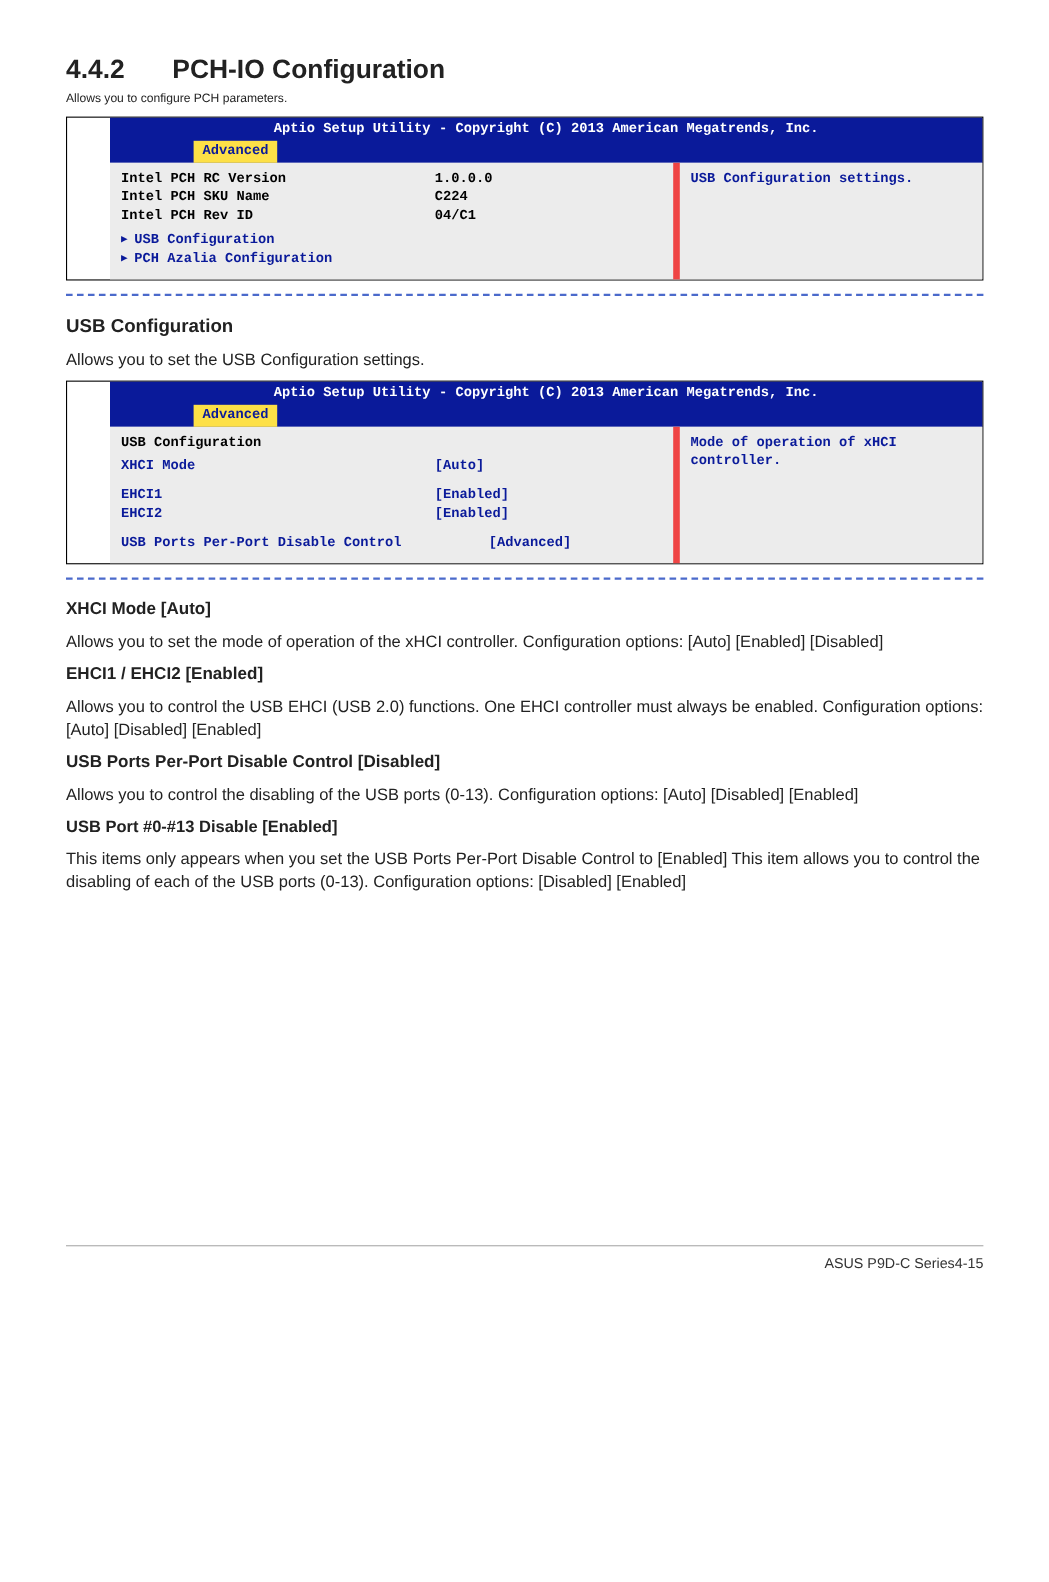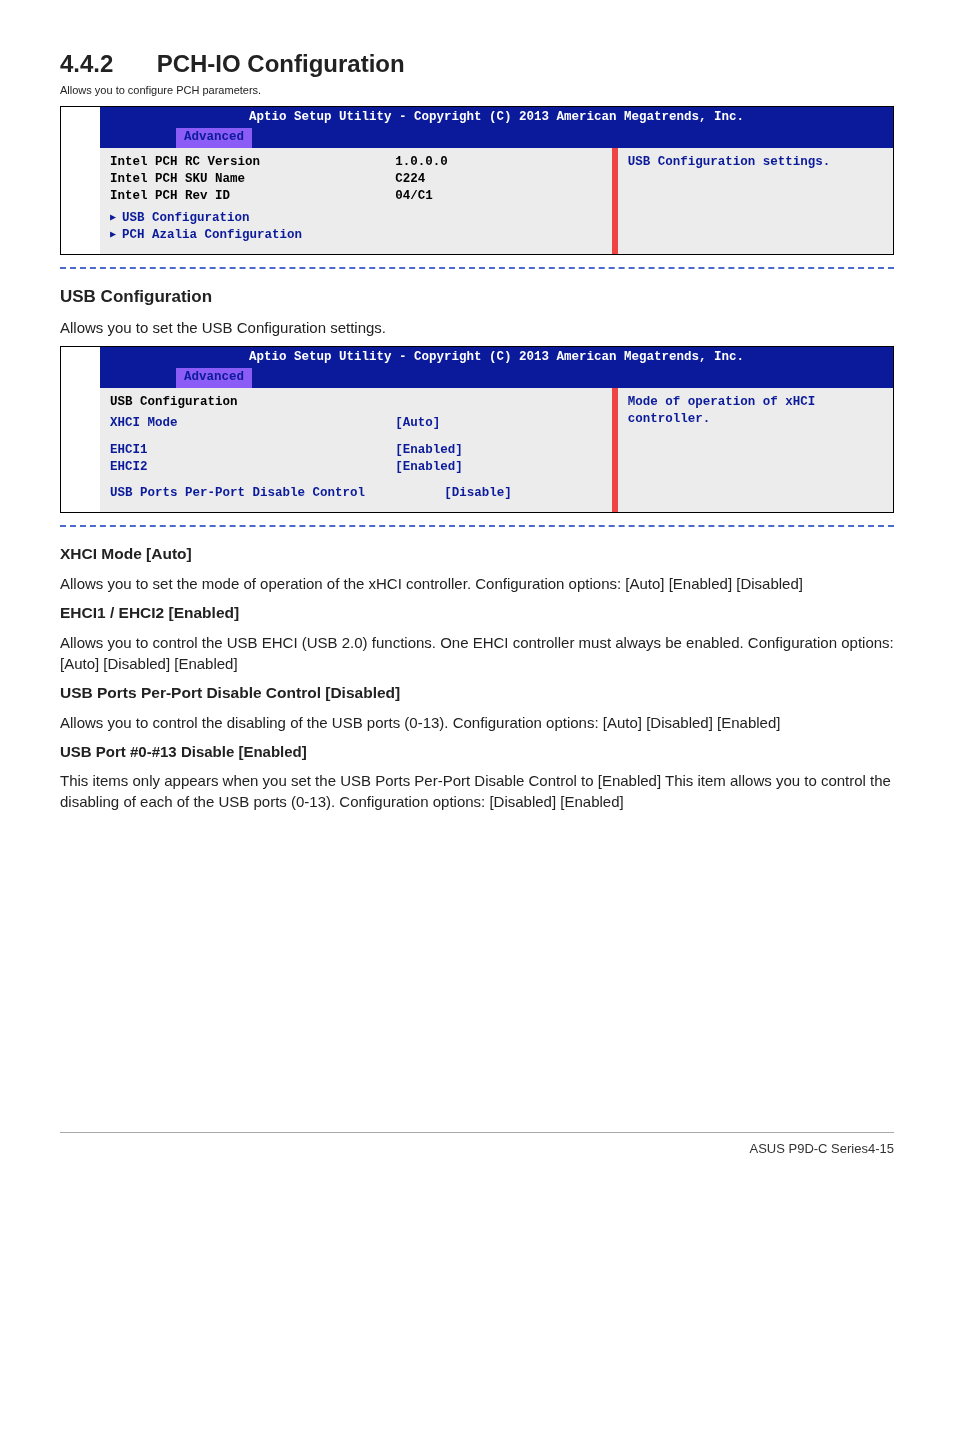--- a/index.html
+++ b/index.html
@@ -27,21 +27,21 @@
     padding-left: 39px;
   }
   .bios-header {
     background: #0a1a9a;
     color: #fff;
     padding: 2px 6px 0 6px;
   }
   .bios-header .hdr-line { display:block; }
   .bios-tab {
     display:inline-block;
-    background:#8b5cf6;
+    background:#fde047;
     color:#0a1a9a;
     font-weight:bold;
     padding: 1px 8px 2px 8px;
     margin-left: 70px;
     margin-top:2px;
   }
   .bios-body {
     display:flex;
     background:#ececec;
   }
@@ -154,21 +154,21 @@
         <span class="label">EHCI1</span>
         <span class="value">[Enabled]</span>
       </div>
       <div class="row blue">
         <span class="label">EHCI2</span>
         <span class="value">[Enabled]</span>
       </div>
       <div style="height:10px;"></div>
       <div class="row blue">
         <span class="label" style="flex:0 0 68%;">USB Ports Per-Port Disable Control</span>
-        <span class="value">[Disable]</span>
+        <span class="value">[Advanced]</span>
       </div>
     </div>
     <div class="bios-right">
       <span>Mode of operation of xHCI controller.</span>
     </div>
   </div>
 </div>
 <hr class="dashed-sep">
 
 <h3 class="subsub">XHCI Mode [Auto]</h3>

